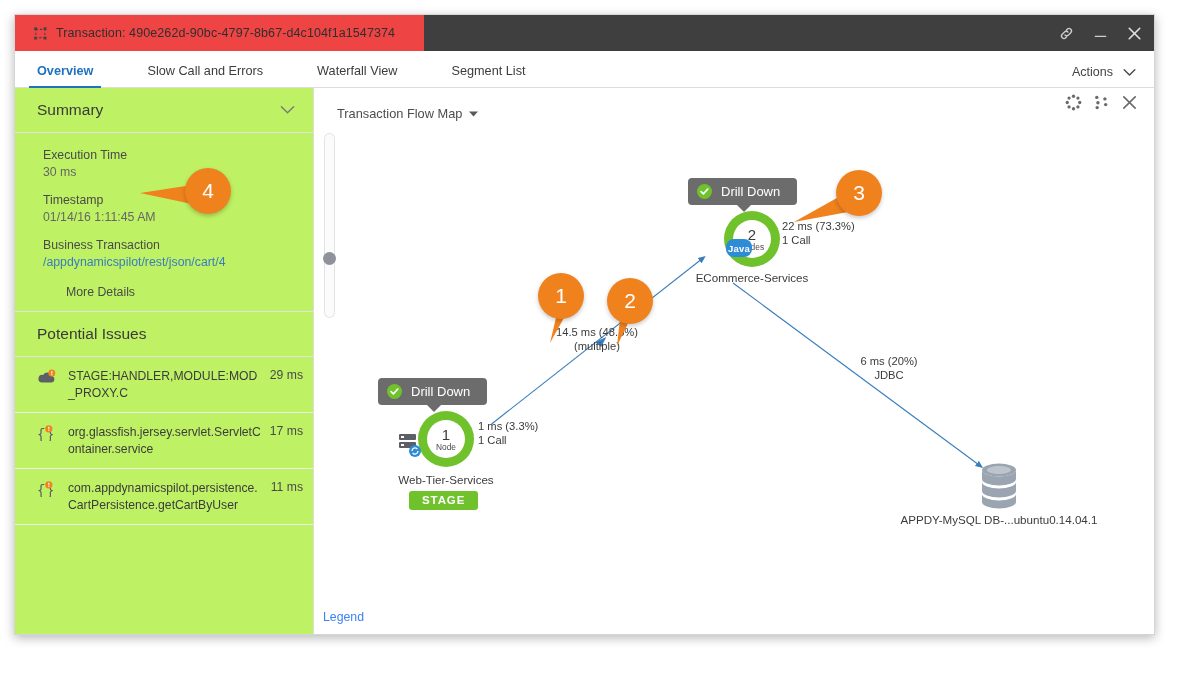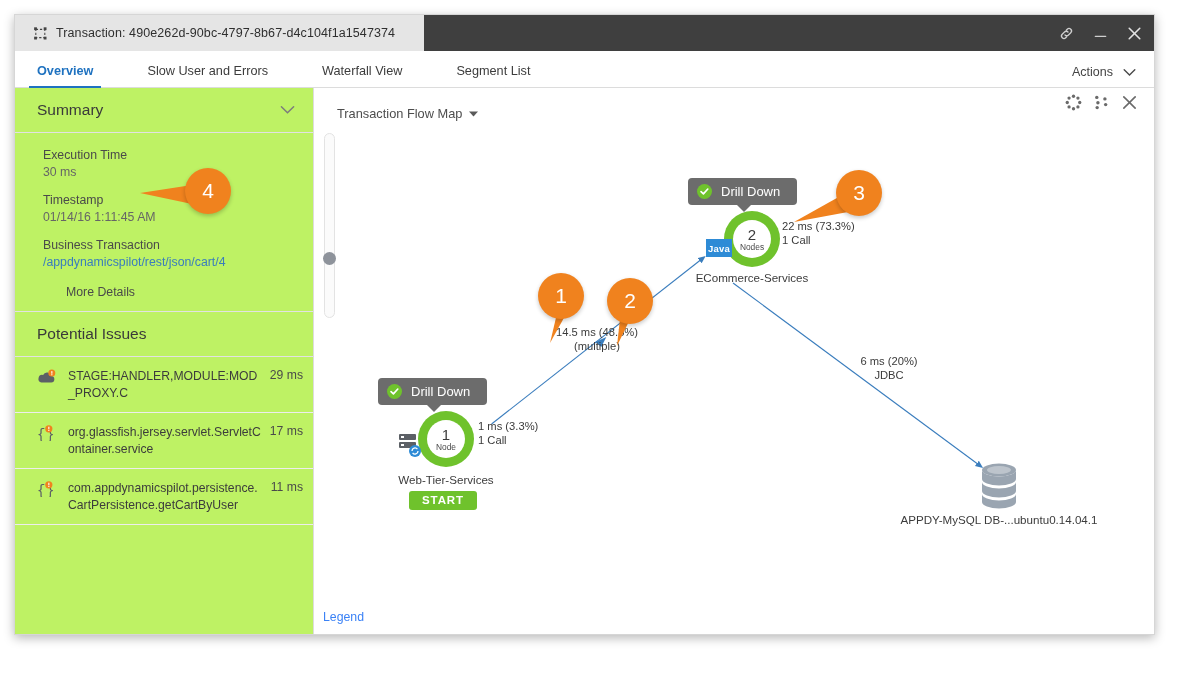--- a/index.html
+++ b/index.html
@@ -34,21 +34,21 @@
   .titlebar {
     position: relative;
     height: 36px;
     background: #3f3f3f;
   }
   .title-tab {
     position: absolute;
     left: 0; top: 0;
     height: 36px;
     width: 409px;
-    background: #e5e5e5;
+    background: #ef4444;
     display: flex;
     align-items: center;
     padding-left: 18px;
     box-sizing: border-box;
   }
   .title-tab .tab-icon {
     width: 15px; height: 15px;
     margin-right: 8px;
     flex: none;
     display: block;
@@ -348,27 +348,28 @@
     position: absolute;
     font-size: 11.2px;
     color: #3b3b3b;
     white-space: nowrap;
     text-align: center;
     line-height: 14px;
   }
   .badge-java {
     position: absolute;
     width: 26px; height: 18px;
-    border-radius: 0;
+    border-radius: 8px;
     background: #2e8bd6;
     color: #fff;
     font-size: 9.5px;
     display: flex; align-items: center; justify-content: center;
     font-weight: bold;
     letter-spacing: .2px;
+    margin-left: 20px;
   }
   .start-chip {
     position: absolute;
     background: #6fc22c;
     color: #ffffff;
     font-size: 11.5px;
     font-weight: bold;
     letter-spacing: .9px;
     border-radius: 3px;
     padding: 3px 13px 4px 13px;
@@ -436,21 +437,21 @@
           </svg>
         </span>
       </div>
     </div>
 
     <div class="tabstrip">
       <div class="tab active">
         <span>Overview</span>
       </div>
       <div class="tab">
-        <span>Slow User and Errors</span>
+        <span>Slow Call and Errors</span>
       </div>
       <div class="tab">
         <span>Waterfall View</span>
       </div>
       <div class="tab">
         <span>Segment List</span>
       </div>
       <div class="actions-btn">
         <span>Actions</span>
         <svg width="13" height="9" viewBox="0 0 13 9">
@@ -636,21 +637,21 @@
             <rect x="1" y="10" width="17" height="6" rx="1"></rect>
           </g>
           <g fill="#ffffff">
             <rect x="3" y="4" width="3" height="2"></rect>
             <rect x="3" y="12" width="3" height="2"></rect>
           </g>
           <circle cx="17" cy="19" r="6" fill="#2e8bd6"></circle>
           <path d="M14 19 a3 3 0 0 1 5.4-1.8 M20 19 a3 3 0 0 1-5.4 1.8" fill="none" stroke="#fff" stroke-width="1.3"></path>
         </svg>
         <div class="node-label" style="left:66px; top:385px; width:132px;">Web-Tier-Services</div>
-        <div class="start-chip" style="left:95px; top:403px;">START</div>
+        <div class="start-chip" style="left:95px; top:403px;">STAGE</div>
         <div class="edge-label" style="left:164px; top:331px; text-align:left;">
           <div>1 ms (3.3%)</div>
           <div>1 Call</div>
         </div>
 
         <div class="edge-label" style="left:228px; top:237px; width:110px;">
           <div>14.5 ms (48.3%)</div>
           <div>(multiple)</div>
         </div>
 

